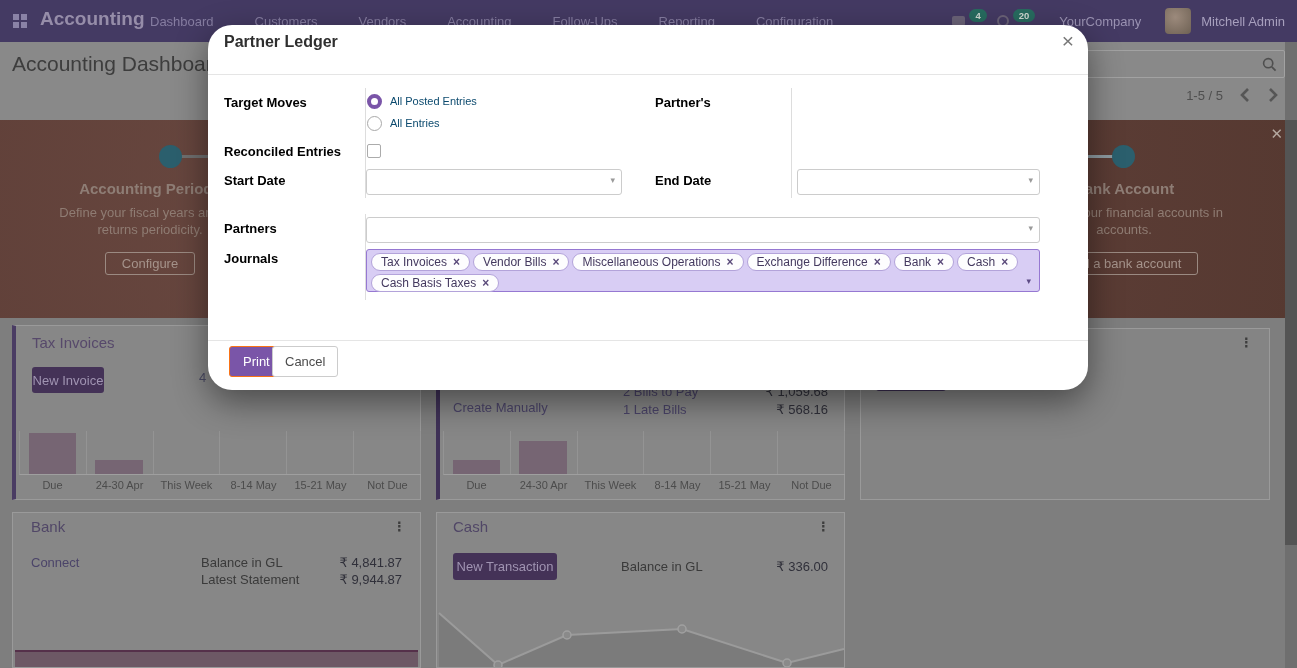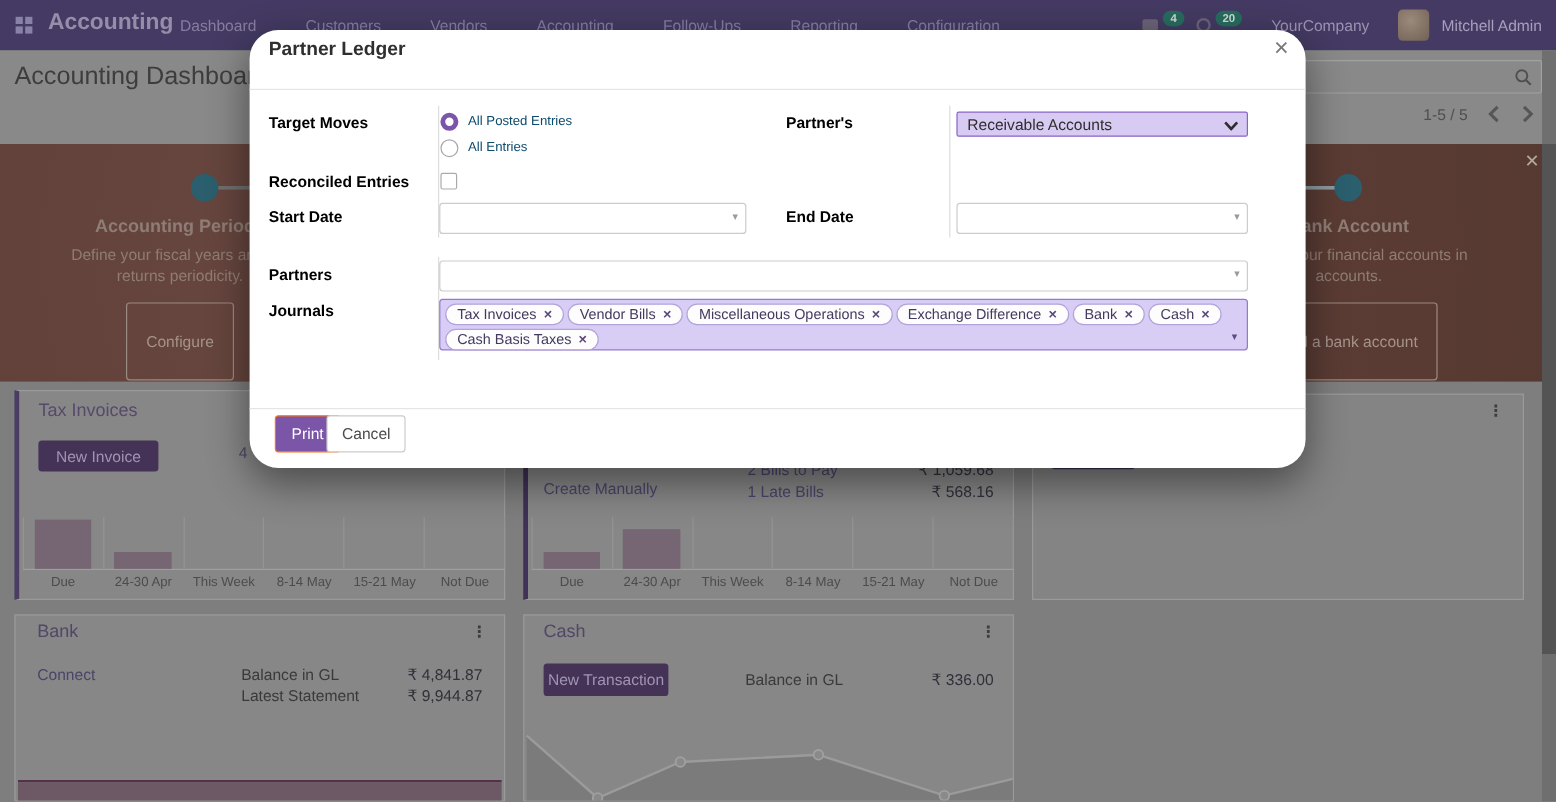--- a/index.html
+++ b/index.html
@@ -31,21 +31,21 @@
   .pager-btn { top:44px; width:18px; height:18px; cursor:pointer; }
 
   
   .banner { left:0; top:120px; width:1297px; height:198px; background:radial-gradient(circle at 30% 45%, #6b4a42 0%, #5f3f38 55%, #563931 100%); }
   .banner-close { right:14px; top:5px; font-size:15px; color:#b4a89f; cursor:pointer; }
   .step-circle { width:23px; height:23px; border-radius:50%; background:#2b5f6d; }
   .step-line { height:3px; }
   .ob-block { width:340px; text-align:center; }
   .ob-title { font-size:15px; font-weight:bold; color:#8e7d75; }
   .ob-text { font-size:13px; color:#8f7c73; line-height:17px; }
-  .ob-btn { display:inline-block; border:1px solid #9b8a82; color:#a5938b; font-size:13px; padding:24px 16px; border-radius:3px; cursor:pointer; background:transparent; }
+  .ob-btn { display:inline-block; border:1px solid #9b8a82; color:#a5938b; font-size:13px; padding:3px 16px; border-radius:3px; cursor:pointer; background:transparent; }
 
   
   .card { background:#878787; border:1px solid #9a9a9a; }
   .card-title { font-size:15px; color:#57496b; }
   .kebab { font-size:13px; color:#3d3d3d; font-weight:bold; cursor:pointer; }
   .btn-dim-primary { background:#443257; color:#a094b2; font-size:13px; border:none; border-radius:3px; cursor:pointer; }
   .dim-link { font-size:13px; color:#4b4469; cursor:pointer; }
   .row-label { font-size:13px; color:#3a3a3a; }
   .row-value { font-size:13px; color:#30303a; }
   .chart-plot { display:flex; border-left:1px solid #949494; border-bottom:1px solid #9f9f9f; }
@@ -154,21 +154,21 @@
     <div class="ob-text" style="margin-top:7px;">
       <span>Connect your financial accounts in</span><br>
       <span>accounts.</span>
     </div>
     <button class="ob-btn" style="margin-top:14px;">Add a bank account</button>
   </div>
 </div>
 
 <div class="abs card" style="left:12px; top:325px; width:409px; height:175px; border-left:4px solid #4a3c63;">
   <div class="abs card-title" style="left:16px; top:8px;">Tax Invoices</div>
-  <button class="abs btn-dim-primary" style="left:16px; top:41px; width:100px; height:26px;">New Invoice</button>
+  <button class="abs btn-dim-primary" style="left:16px; top:41px; width:72px; height:26px;">New Invoice</button>
   <div class="abs row-label" style="left:183px; top:44px; color:#4a4a63;">4</div>
   <div class="abs chart-plot" style="left:3px; top:105px; width:402px; height:44px;">
     <div class="chart-col">
         <div class="bar" style="height:41px;"></div>
       </div>
     <div class="chart-col">
         <div class="bar" style="height:14px;"></div>
       </div>
     <div class="chart-col"></div>
     <div class="chart-col"></div>
@@ -273,26 +273,20 @@
   <div class="abs radio unsel" style="left:159px; top:91px;"></div>
   <div class="abs r-label" style="left:182px; top:92px;">All Entries</div>
 
   <div class="abs checkbox" style="left:159px; top:119px;"></div>
 
   <div class="abs" style="left:158px; top:144px; width:256px; height:26px;">
     <input class="txt-input" value="" style="">
     <span class="input-caret">▾</span>
   </div>
 
-  <div class="abs sel-field" style="left:589px; top:68px; width:243px; height:21px;">
-    <span>Receivable Accounts</span>
-    <svg style="position:absolute; right:7px; top:7px;" width="12" height="8" viewBox="0 0 12 8">
-        <polyline points="1,1 6,6.5 11,1" fill="none" stroke="#2e2e2e" stroke-width="2.2"></polyline>
-      </svg>
-  </div>
 
   <div class="abs" style="left:589px; top:144px; width:243px; height:26px;">
     <input class="txt-input" value="" style="">
     <span class="input-caret">▾</span>
   </div>
 
   <div class="abs" style="left:158px; top:192px; width:674px; height:26px;">
     <input class="txt-input" value="" style="">
     <span class="input-caret">▾</span>
   </div>

